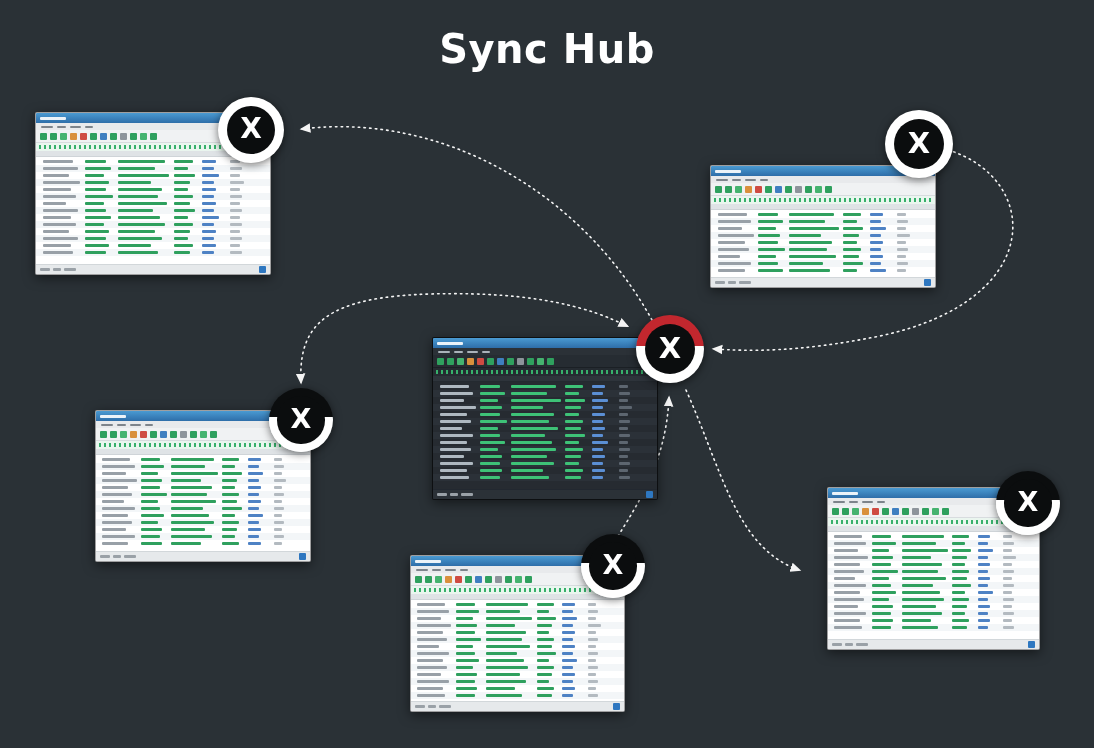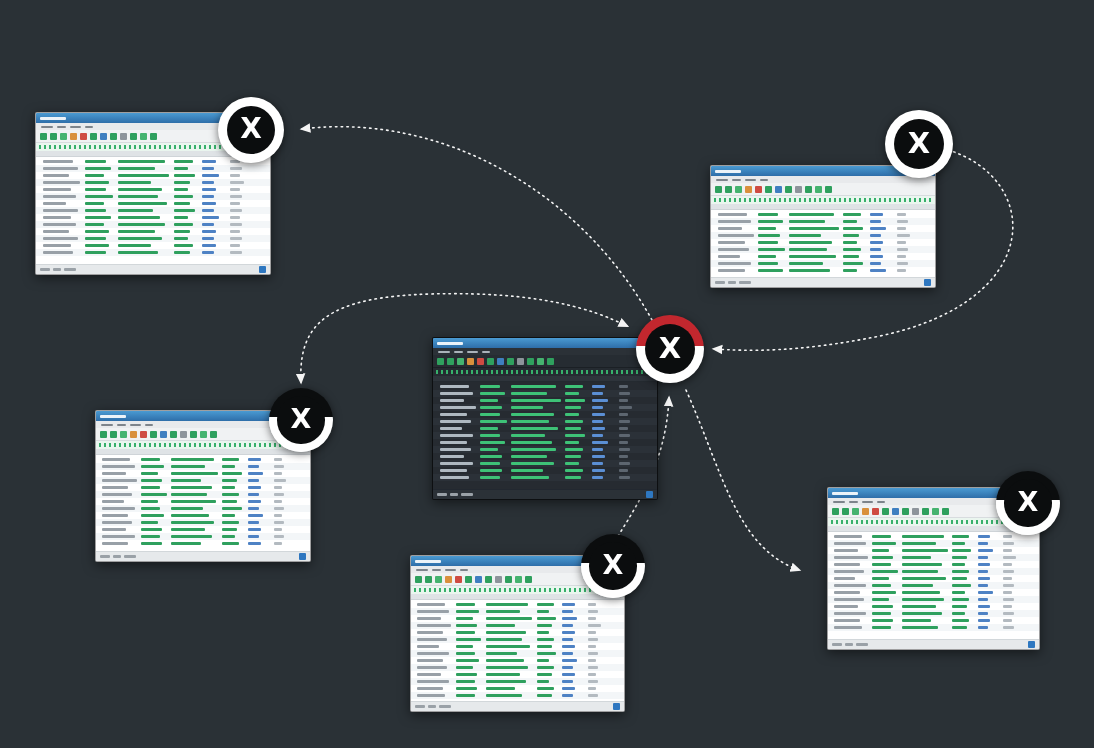--- a/index.html
+++ b/index.html
@@ -77,20 +77,21 @@
   .node-core{
     width:74%;height:74%;border-radius:50%;background:var(--node-black);
     color:#fff;display:flex;align-items:center;justify-content:center;
   }
   .node-core span{font-weight:900;line-height:1;transform:translateY(-1px)}
 </style>
 </head>
 <body>
 
 <div id="canvas">
+  <h1 class="title">Sync Hub</h1>
 
   <svg id="wires" viewBox="0 0 1094 748">
     <defs>
       <marker id="arrow-end" viewBox="0 0 10 10" refX="7" refY="5" markerWidth="7.5" markerHeight="7.5" orient="auto">
         <path d="M0,1 L9,5 L0,9 Z" fill="#ffffff"></path>
       </marker>
       <marker id="arrow-start" viewBox="0 0 10 10" refX="7" refY="5" markerWidth="7.5" markerHeight="7.5" orient="auto-start-reverse">
         <path d="M0,1 L9,5 L0,9 Z" fill="#ffffff"></path>
       </marker>
     </defs>

